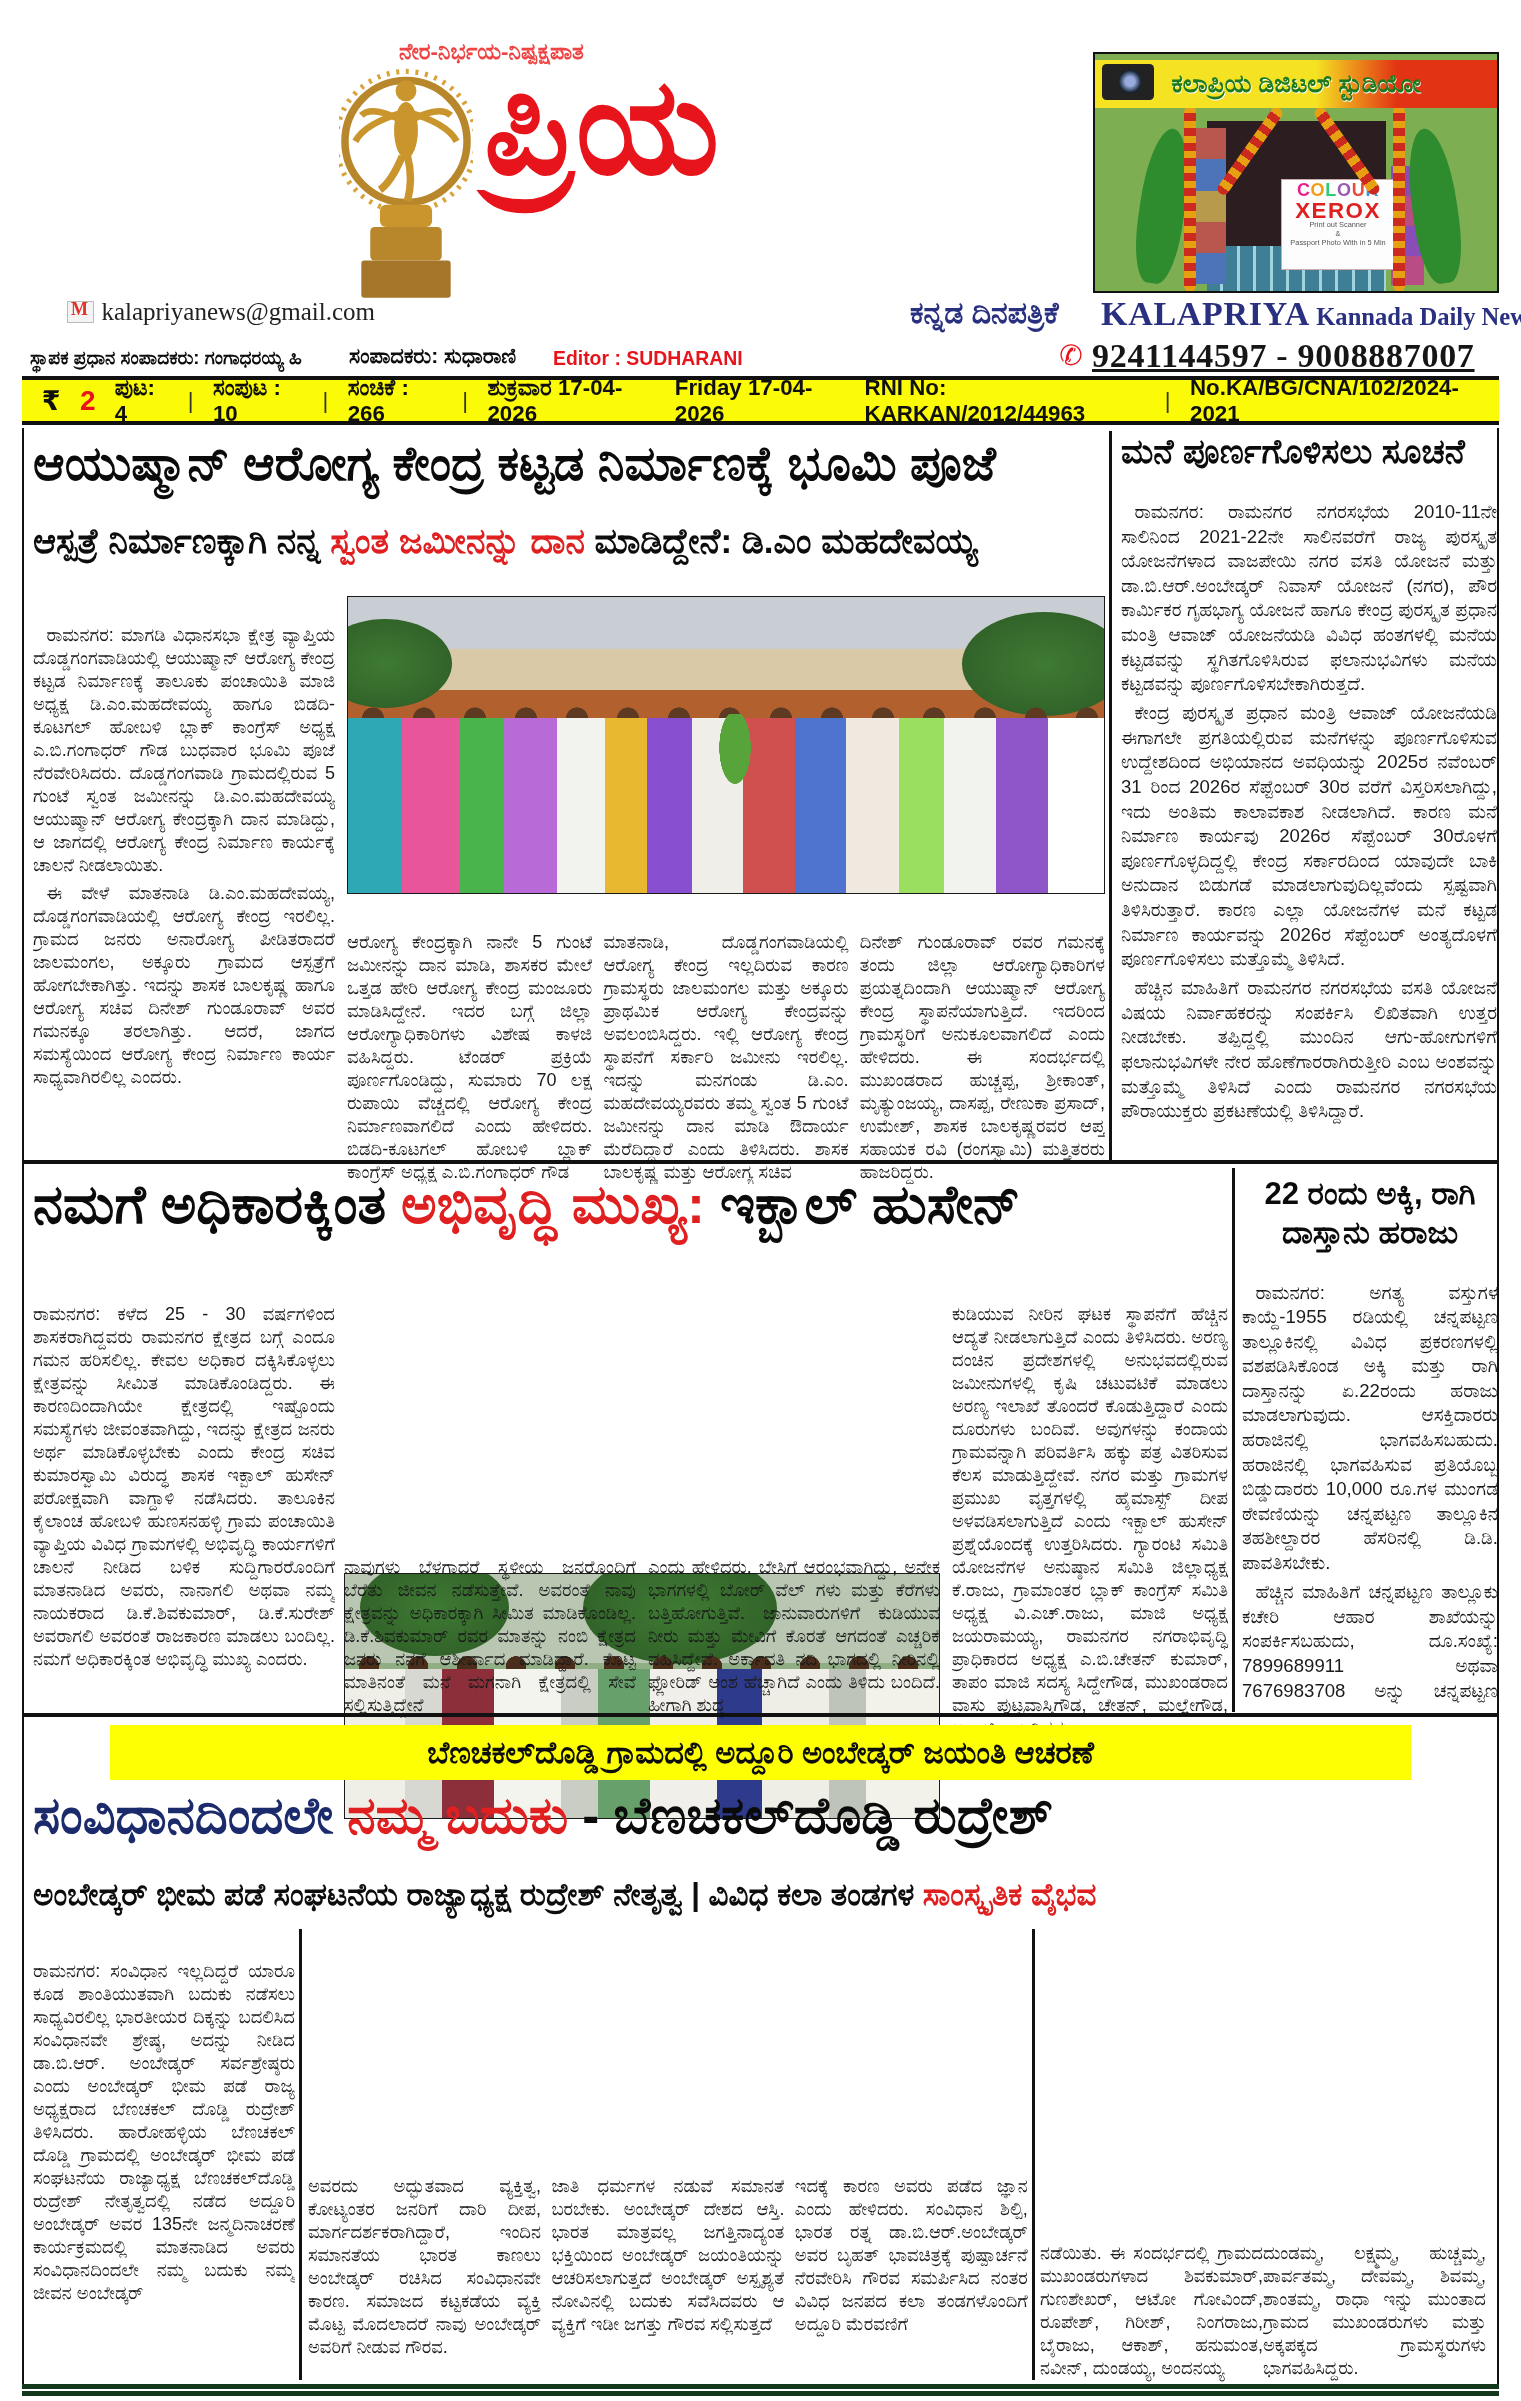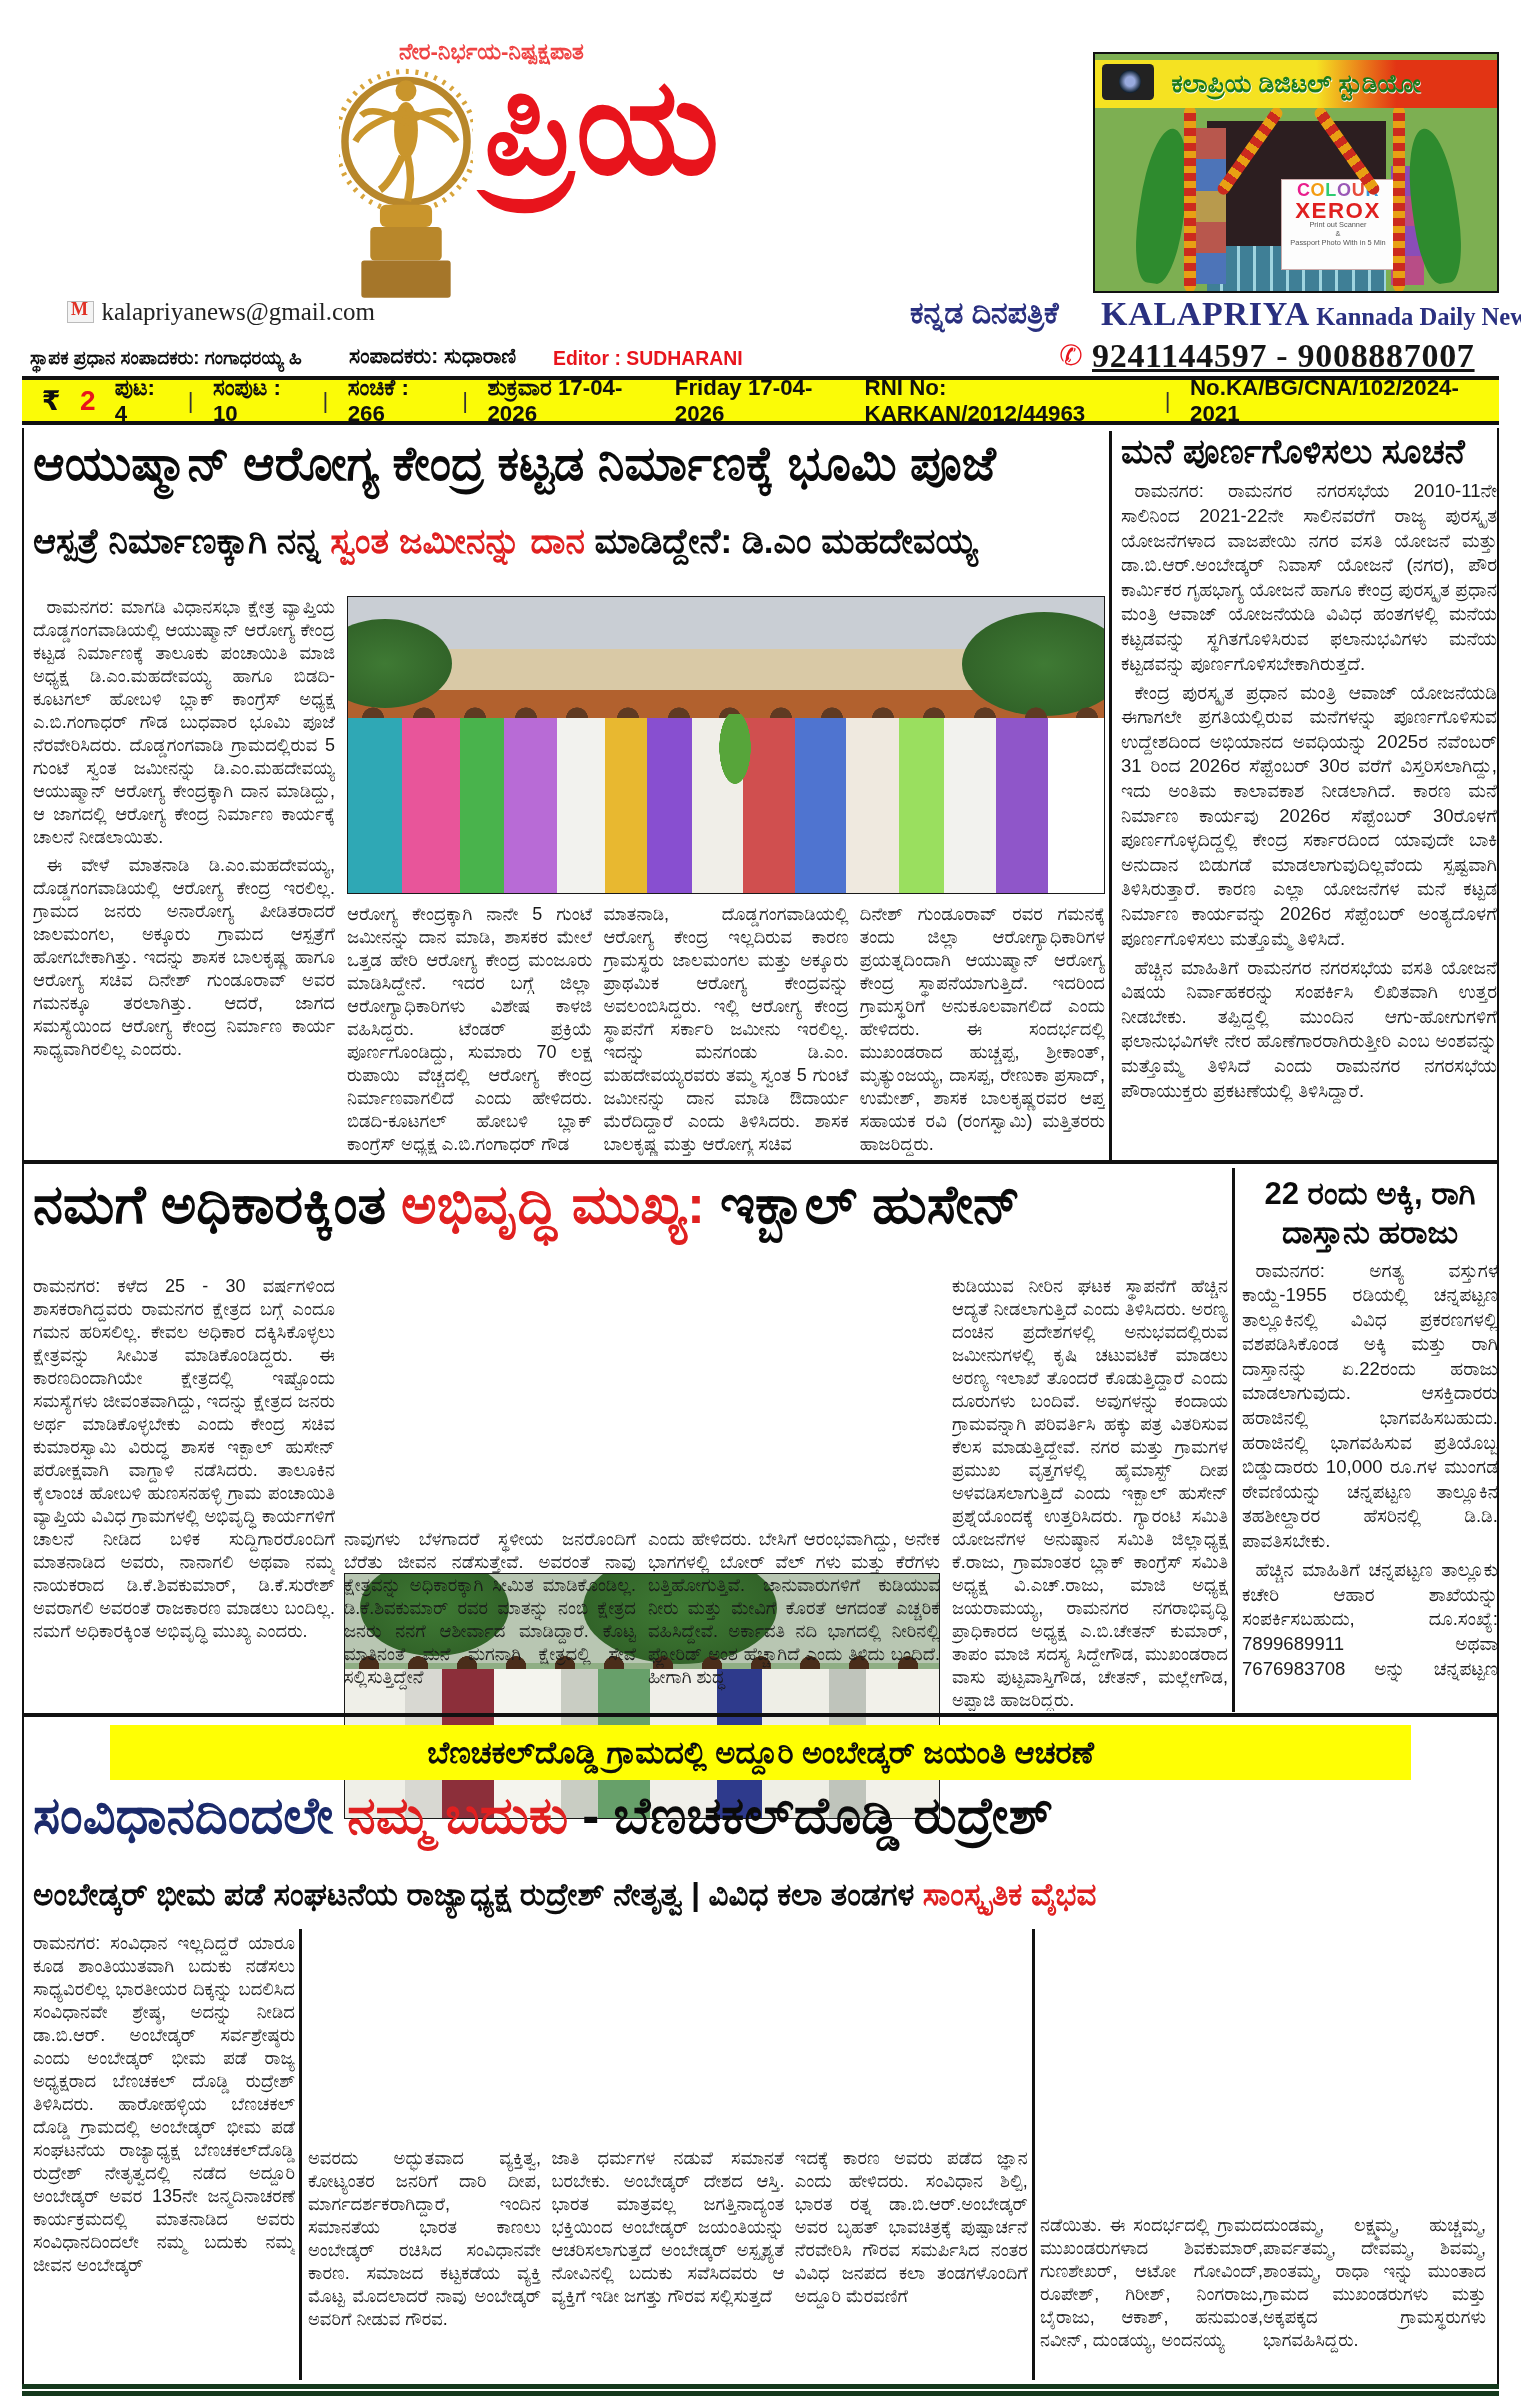--- a/index.html
+++ b/index.html
@@ -1,19 +1,19 @@
 <!DOCTYPE html>
 <html style="font-size:12px"><head>
 <meta charset="utf-8">
 <style>
   html,body{margin:0;padding:0;background:#888;}
   .page{position:relative;width:1522px;height:2401px;background:#ffffff;
         font-family:"Liberation Sans","DejaVu Sans",sans-serif;color:#111;overflow:hidden;}
   .abs{position:absolute;}
-  .jtxt{text-align:justify;overflow:hidden;font-size:18px;line-height:23px;color:#1a1a1a;}
+  .jtxt{text-align:justify;overflow:hidden;font-size:18px;line-height:23px;color:#1a1a1a;margin-top:28px;}
   .jtxt p{margin:0 0 4.5px 0;text-indent:13.4px;}
   .nowrap{white-space:nowrap;}
 
   
   .tagline{left:298px;top:39px;width:387px;text-align:center;font-size:22.3px;font-weight:bold;color:#ef4444;}
   .title-kn{font-weight:bold;color:#e8141c;font-size:134px;line-height:1;}
   .t-left{left:43px;top:60px;}
   .t-right{left:484px;top:60px;}
   .statue{left:339px;top:52px;width:134px;height:257px;}
   .email-row{left:67px;top:298px;display:flex;align-items:center;gap:7.4px;

